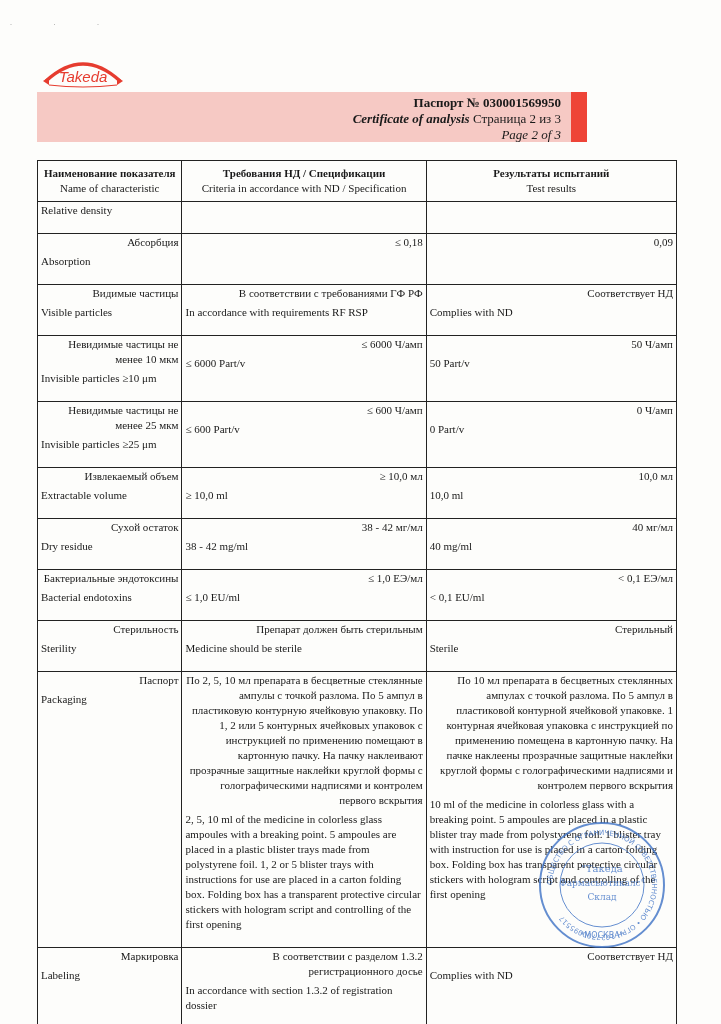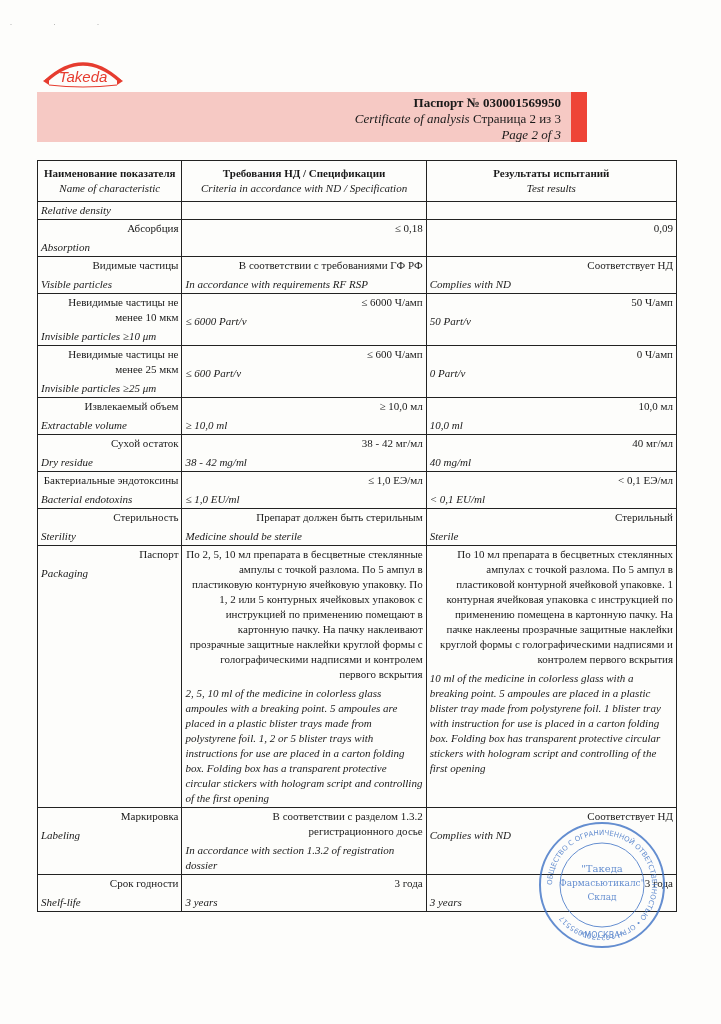--- a/index.html
+++ b/index.html
@@ -10,31 +10,31 @@
     .specks { position: absolute; left: 10px; top: 22px; font-size: 6px; color: #555; letter-spacing: 20px; }
     .logo { position: absolute; left: 40px; top: 55px; width: 86px; height: 33px; }
     .logo svg { width: 86px; height: 33px; display: block; }
     .banner {
       position: absolute; left: 37px; top: 92px; width: 534px; height: 50px;
       background: #f6c9c4;
     }
     .banner-accent { position: absolute; right: -16px; top: 0; width: 16px; height: 50px; background: #ee4437; }
     .banner-text { position: absolute; right: 10px; top: 3px; text-align: right; font-size: 13px; line-height: 16px; }
     .b-bold { font-weight: bold; }
-    .b-italic-bold { font-weight: normal; font-style: italic; }
+    .b-italic-bold { font-weight: bold; font-style: italic; }
     .b-italic { font-style: italic; }
     table.coa {
       position: absolute; left: 37px; top: 160px; width: 640px; border-collapse: collapse;
       font-size: 11px; line-height: 15px; table-layout: fixed;
     }
-    table.coa td, table.coa th { border: 1px solid #222; vertical-align: top; padding: 1px 3px 1px 3px; }
+    table.coa td, table.coa th { border: 1px solid #222; vertical-align: top; padding: 1px 3px 15px 3px; }
     table.coa th { font-weight: normal; text-align: center; vertical-align: middle; padding: 5px 3px; }
     .col1 { width: 142px; } .col2 { width: 240px; } .col3 { width: 246px; }
     .th-ru { font-weight: bold; display: block; }
-    .it { font-style: italic; display: block; }
+    .it { display: block; }
     .ru { display: block; text-align: right; }
     .gap { display: block; height: 4px; }
     .stamp { position: absolute; left: 537px; top: 820px; width: 130px; height: 130px; opacity: 0.78; }
   </style>
 </head>
 <body>
 
 <div class="specks">· · ·</div>
 
 <div class="logo">

